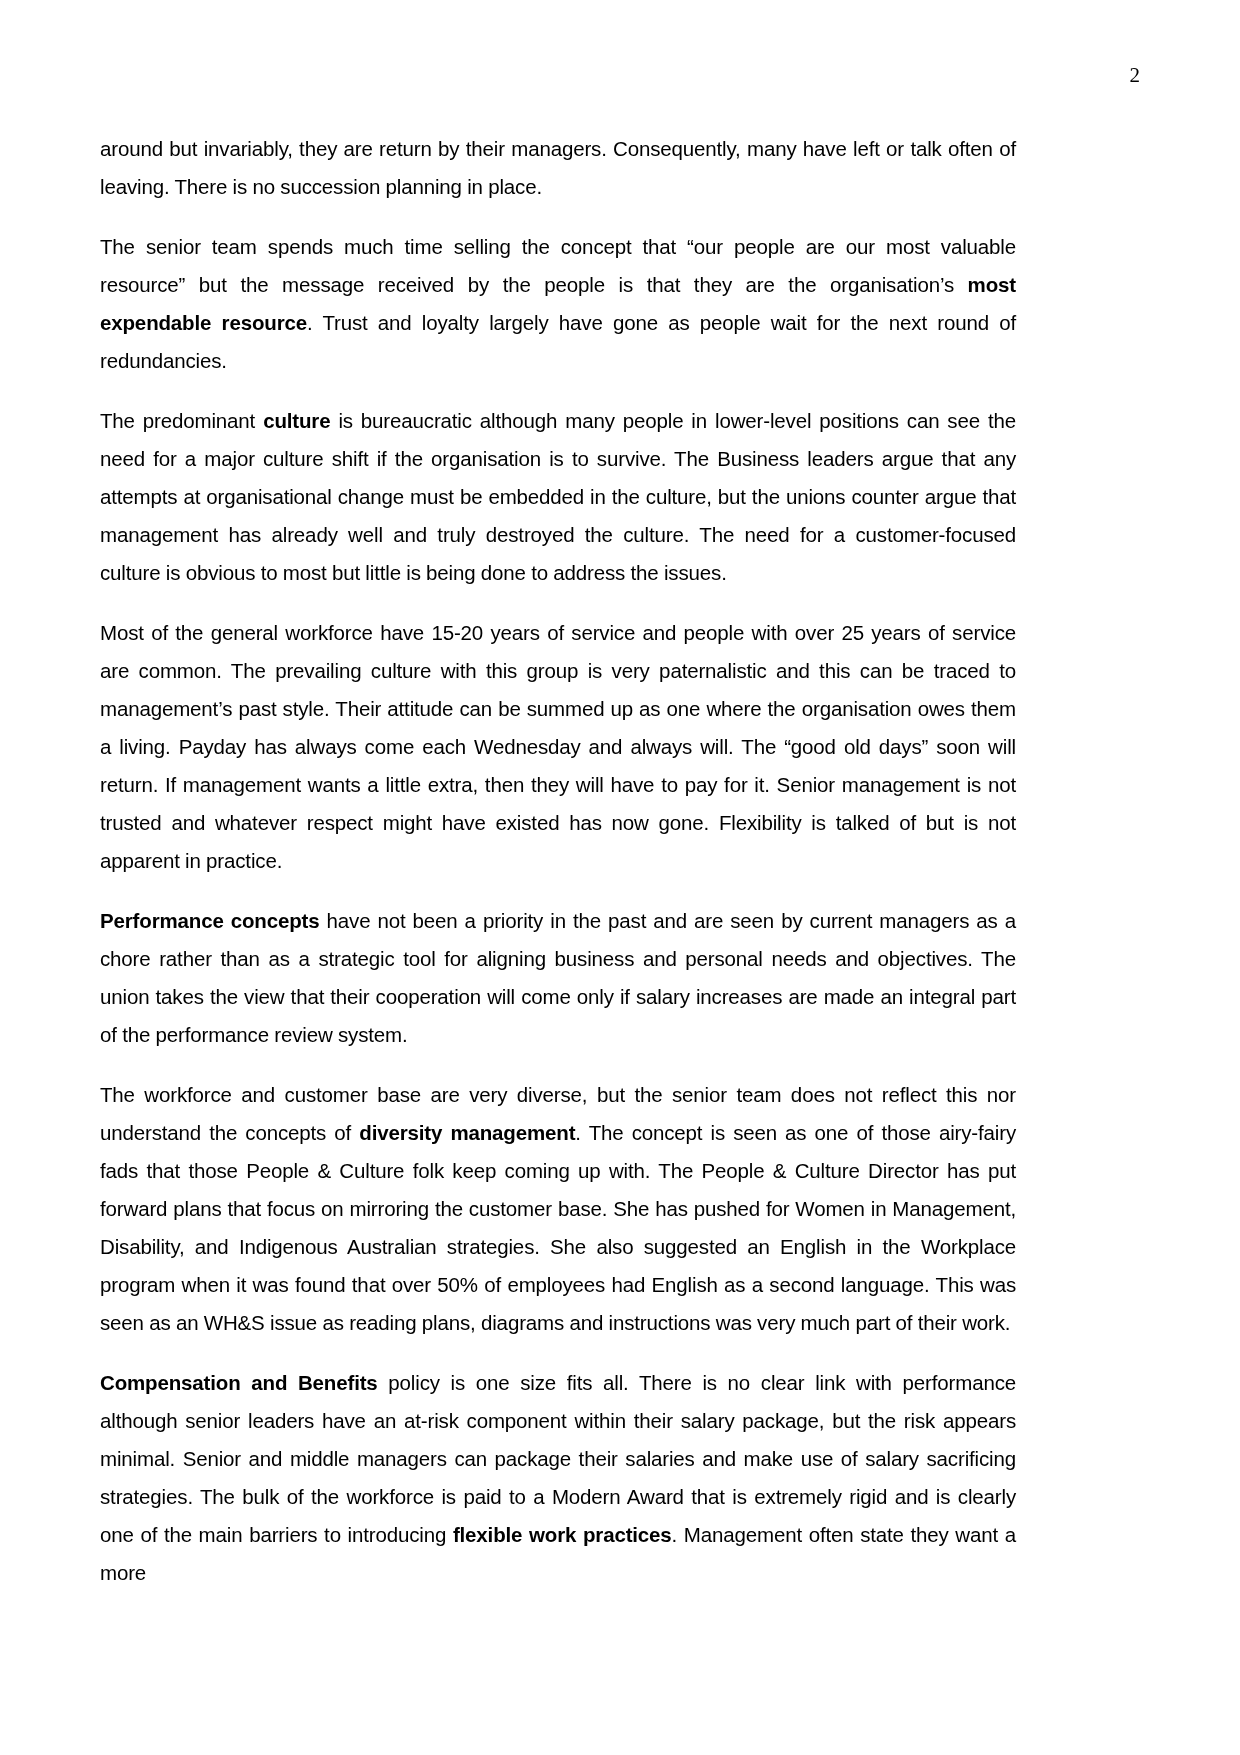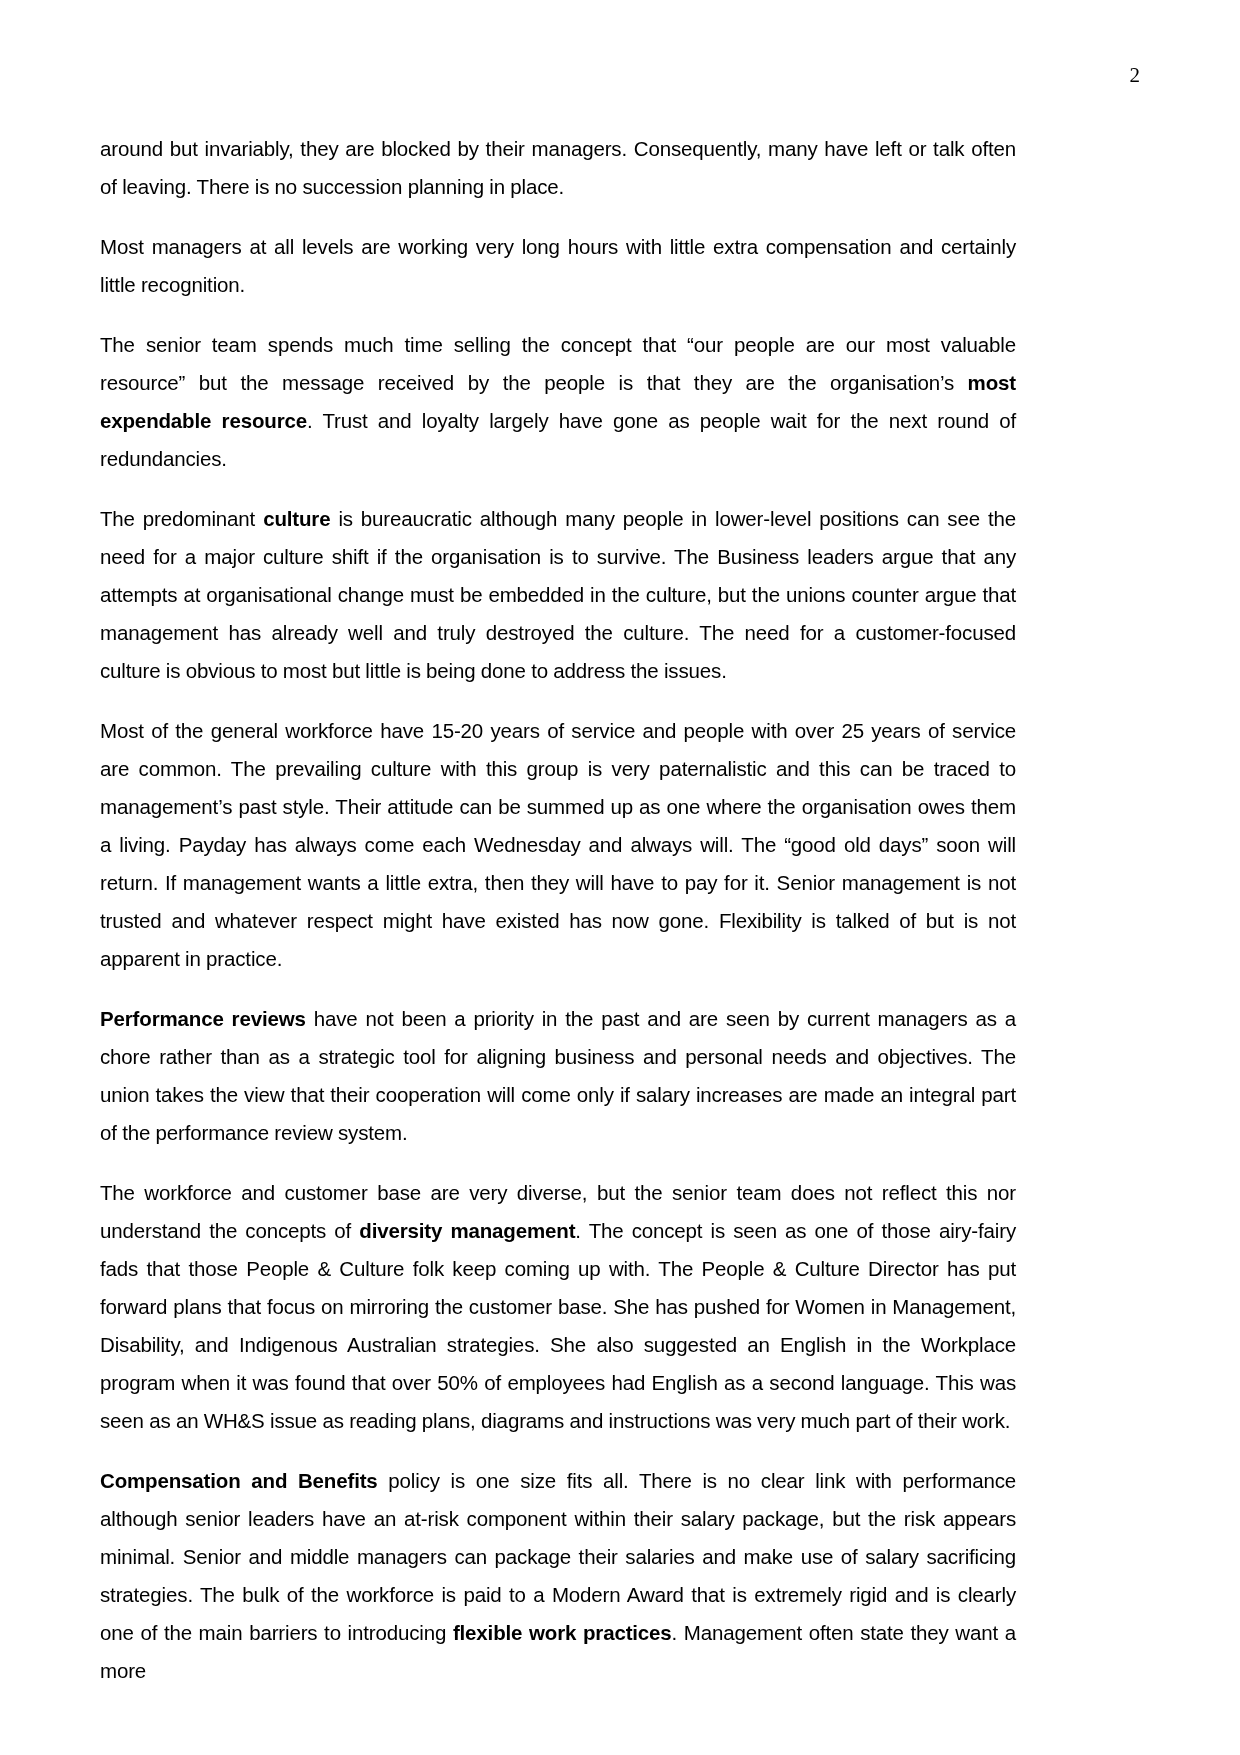--- a/index.html
+++ b/index.html
@@ -75,23 +75,22 @@
 </head>
 <body>
 
 <div class="page">
 
   <div class="page-header">
     <span class="page-number">2</span>
   </div>
 
   <div class="doc-body" id="doc-body">
-      <p class="para"><span>around but invariably, they are blocked by their managers. Consequently, many have left or talk often of leaving. There is no succession planning in place.</span></p>
-      <p class="para"><span>Most managers at all levels are working very long hours with little extra compensation and certainly little recognition.</span></p>
+      <p class="para"><span>around but invariably, they are return by their managers. Consequently, many have left or talk often of leaving. There is no succession planning in place.</span></p>
       <p class="para"><span>The senior team spends much time selling the concept that “our people are our most valuable resource” but the message received by the people is that they are the organisation’s </span><b>most expendable resource</b><span>. Trust and loyalty largely have gone as people wait for the next round of redundancies.</span></p>
       <p class="para"><span>The predominant </span><b>culture</b><span> is bureaucratic although many people in lower-level positions can see the need for a major culture shift if the organisation is to survive. The Business leaders argue that any attempts at organisational change must be embedded in the culture, but the unions counter argue that management has already well and truly destroyed the culture. The need for a customer-focused culture is obvious to most but little is being done to address the issues.</span></p>
       <p class="para"><span>Most of the general workforce have 15-20 years of service and people with over 25 years of service are common. The prevailing culture with this group is very paternalistic and this can be traced to management’s past style.  Their attitude can be summed up as one where the organisation owes them a living. Payday has always come each Wednesday and always will. The “good old days” soon will return. If management wants a little extra, then they will have to pay for it. Senior management is not trusted and whatever respect might have existed has now gone.  Flexibility is talked of but is not apparent in practice.</span></p>
-      <p class="para"><b>Performance reviews</b><span> have not been a priority in the past and are seen by current managers as a chore rather than as a strategic tool for aligning business and personal needs and objectives. The union takes the view that their cooperation will come only if salary increases are made an integral part of the performance review system.</span></p>
+      <p class="para"><b>Performance concepts</b><span> have not been a priority in the past and are seen by current managers as a chore rather than as a strategic tool for aligning business and personal needs and objectives. The union takes the view that their cooperation will come only if salary increases are made an integral part of the performance review system.</span></p>
       <p class="para"><span>The workforce and customer base are very diverse, but the senior team does not reflect this nor understand the concepts of </span><b>diversity management</b><span>. The concept is seen as one of those airy-fairy fads that those People &amp; Culture folk keep coming up with. The People &amp; Culture Director has put forward plans that focus on mirroring the customer base. She has pushed for Women in Management, Disability, and Indigenous Australian strategies. She also suggested an English in the Workplace program when it was found that over 50% of employees had English as a second language. This was seen as an WH&amp;S issue as reading plans, diagrams and instructions was very much part of their work.</span></p>
       <p class="para"><b>Compensation and Benefits</b><span> policy is one size fits all. There is no clear link with performance although senior leaders have an at-risk component within their salary package, but the risk appears minimal. Senior and middle managers can package their salaries and make use of salary sacrificing strategies. The bulk of the workforce is paid to a Modern Award that is extremely rigid and is clearly one of the main barriers to introducing </span><b>flexible work practices</b><span>. Management often state they want a more</span></p>
     </div>
 
 </div>
 
 </body></html>

